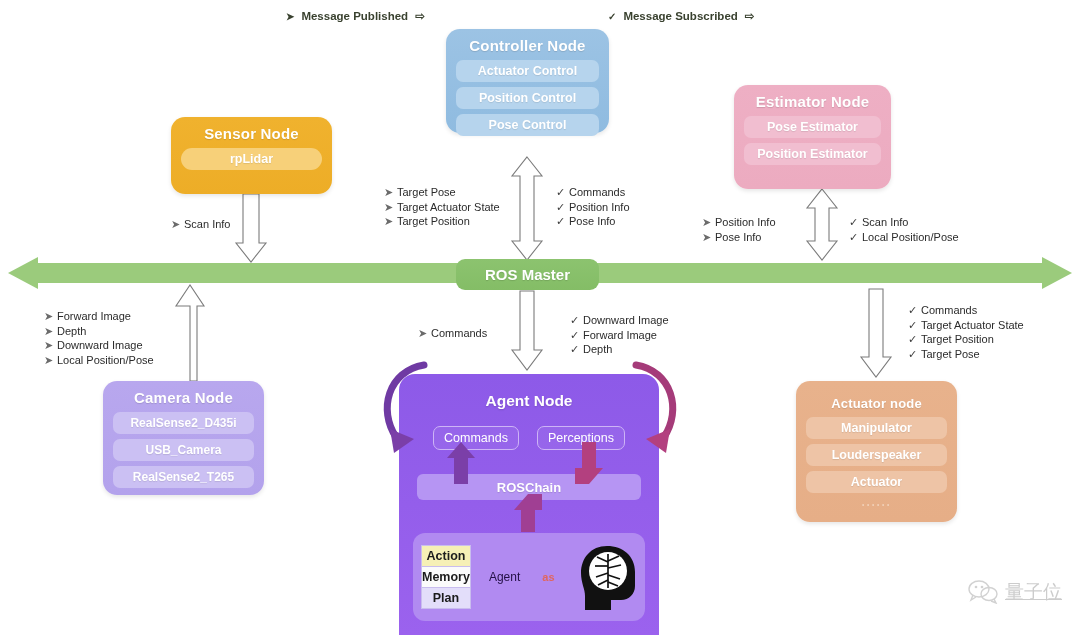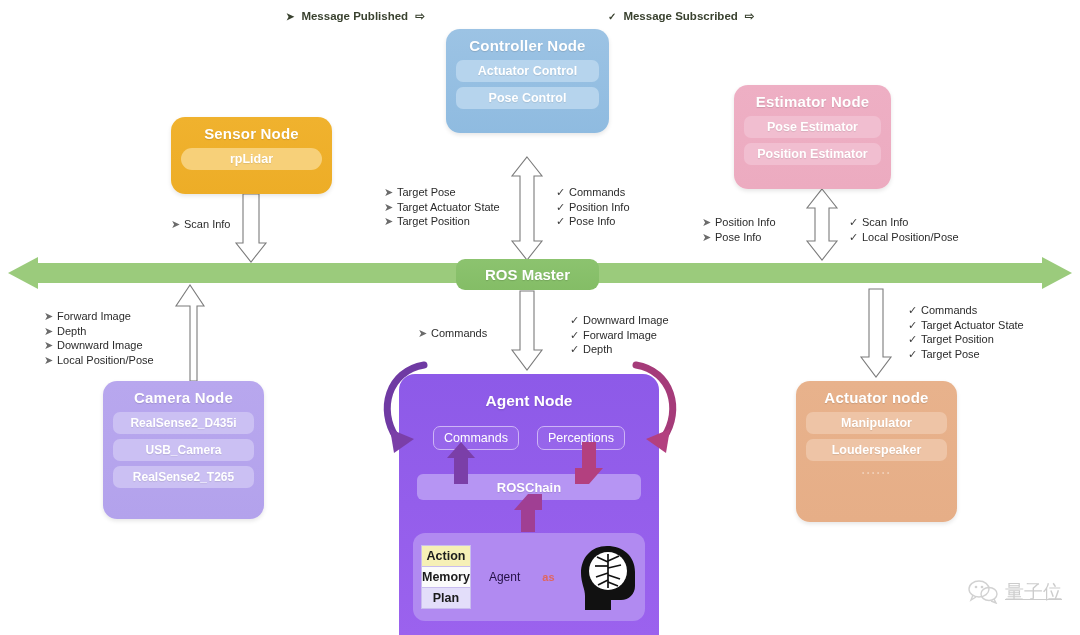--- a/index.html
+++ b/index.html
@@ -51,29 +51,29 @@
   #controller-node .node-title { font-size: 15px; }
   #controller-node .sub { background: #b6d4ed; font-size: 12.5px; }
 
   
   #estimator-node { left: 734px; top: 85px; width: 157px; height: 104px;
     background: linear-gradient(#eeafc4,#ecabc0); box-shadow: 0 2px 4px rgba(0,0,0,.10); }
   #estimator-node .node-title { font-size: 15px; }
   #estimator-node .sub { background: #f1bed0; font-size: 12.5px; }
 
   
-  #camera-node { left: 103px; top: 381px; width: 161px; height: 138px;
+  #camera-node { left: 103px; top: 381px; width: 161px; height: 114px;
     background: linear-gradient(#b8a7ee,#b3a2ec); box-shadow: 0 2px 4px rgba(0,0,0,.10); }
   #camera-node .node-title { font-size: 15px; }
   #camera-node .sub { background: #cbc0f3; font-size: 12px; }
 
   
   #actuator-node { left: 796px; top: 381px; width: 161px; height: 141px;
     background: linear-gradient(#e8b28c,#e6ae87); box-shadow: 0 2px 4px rgba(0,0,0,.10); }
-  #actuator-node .node-title { font-size: 15px; }
+  #actuator-node .node-title { font-size: 13px; margin-top: 7px; }
   #actuator-node .sub { background: #eec4a6; font-size: 12.5px; }
   #actuator-node .dots { color: #f0cdb4; font-size: 12px; letter-spacing: 1px; font-weight: bold; }
 
   
   #bus { position: absolute; left: 8px; top: 257px; width: 1064px; height: 32px; z-index: 3; }
   #bus svg { position: absolute; inset: 0; }
   #bus-label-left, #bus-label-right {
     position: absolute; top: 0; height: 32px;
     display: flex; align-items: center; gap: 7px;
     font-size: 11.5px; font-weight: bold; color: #39412f;
@@ -200,40 +200,42 @@
   <div id="ros-master">ROS Master</div>
 
   <div class="node" id="sensor-node">
     <div class="node-title">Sensor Node</div>
     <div class="sub">rpLidar</div>
   </div>
 
   <div class="node" id="controller-node">
     <div class="node-title">Controller Node</div>
     <div class="sub">Actuator Control</div>
+    <div class="sub">Position Control</div>
     <div class="sub">Pose Control</div>
   </div>
 
   <div class="node" id="estimator-node">
     <div class="node-title">Estimator Node</div>
     <div class="sub">Pose Estimator</div>
     <div class="sub">Position Estimator</div>
   </div>
 
   <div class="node" id="camera-node">
     <div class="node-title">Camera Node</div>
     <div class="sub">RealSense2_D435i</div>
     <div class="sub">USB_Camera</div>
     <div class="sub">RealSense2_T265</div>
   </div>
 
   <div class="node" id="actuator-node">
     <div class="node-title">Actuator node</div>
     <div class="sub">Manipulator</div>
     <div class="sub">Louderspeaker</div>
+    <div class="sub">Actuator</div>
     <div class="dots">······</div>
   </div>
 
   <div id="agent-node">
     <div id="agent-title">Agent Node</div>
     <div id="agent-chip-row">
       <div class="chip">Commands</div>
       <div class="chip">Perceptions</div>
     </div>
   </div>

